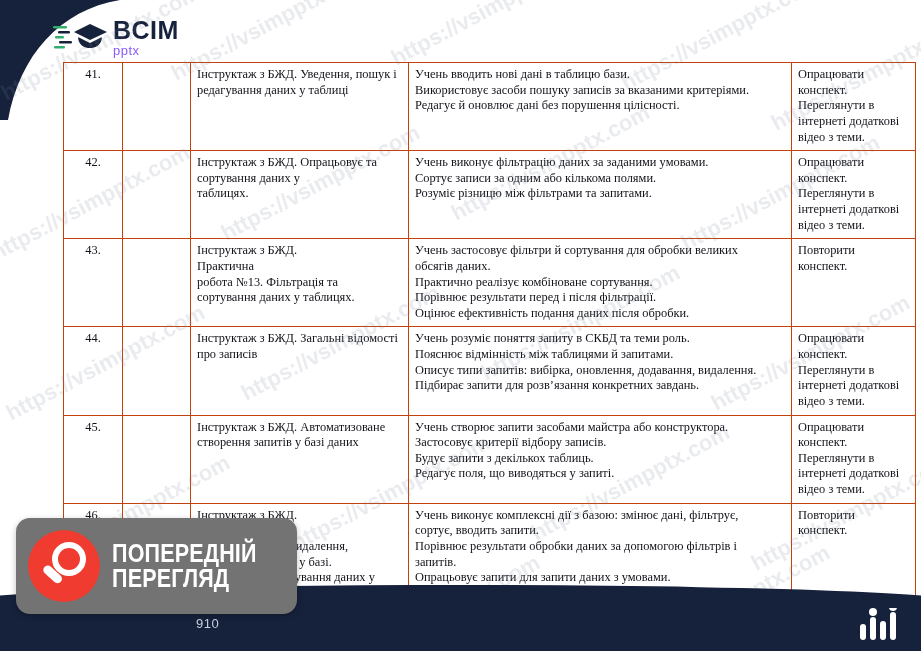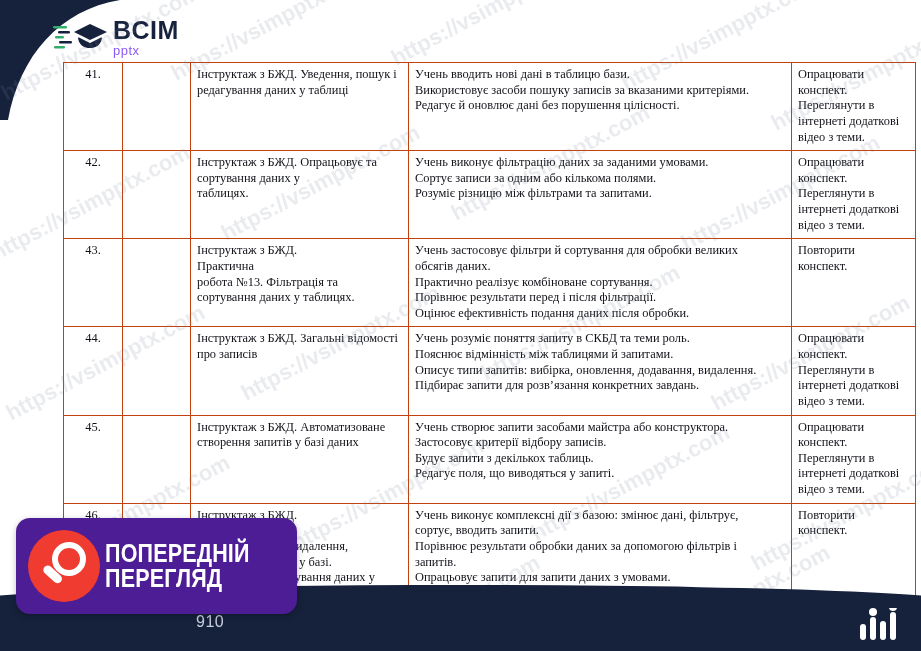--- a/index.html
+++ b/index.html
@@ -42,40 +42,40 @@
   td.c-blank{width:55px;}
   td.c-topic{width:205px;}
   td.c-outcome{width:370px;}
   td.c-home{width:111px;}
   .ln{display:block;}
   .b{font-weight:normal;}
 
   
   .preview-badge{
     position:absolute;left:16px;top:518px;width:281px;height:96px;
-    background:#4c1d95;border-radius:14px;
-    display:flex;align-items:center;gap:5px;
+    background:#737373;border-radius:14px;
+    display:flex;align-items:center;gap:12px;
     box-shadow:0 2px 6px rgba(0,0,0,.25);
     overflow:hidden;
   }
   .pv-circle{
     width:72px;height:72px;border-radius:50%;background:#ef3b30;
     margin-left:12px;flex:0 0 auto;position:relative;
   }
   .pv-glass{position:absolute;left:10px;top:9px;width:52px;height:54px;}
   .pv-text{
     font-family:"Liberation Sans",sans-serif;font-weight:700;color:#fff;
     font-size:25px;line-height:1.02;letter-spacing:.2px;
     transform:scaleX(.86);transform-origin:left center;
   }
 
   
   .footer-code{
     position:absolute;left:196px;bottom:20px;color:#c9d0dd;
-    font-family:"Liberation Sans",sans-serif;font-size:16px;letter-spacing:.5px;
+    font-family:"Liberation Sans",sans-serif;font-size:13px;letter-spacing:.5px;
   }
   .footer-icon{position:absolute;right:18px;bottom:9px;width:46px;height:34px;}
 
   
   .wm-layer{position:absolute;inset:0;pointer-events:none;overflow:hidden;}
   .wm{
     position:absolute;font-family:"Liberation Sans",sans-serif;font-weight:700;
     color:rgba(120,130,150,.16);white-space:nowrap;
     transform:rotate(-28deg);font-size:22px;
   }

